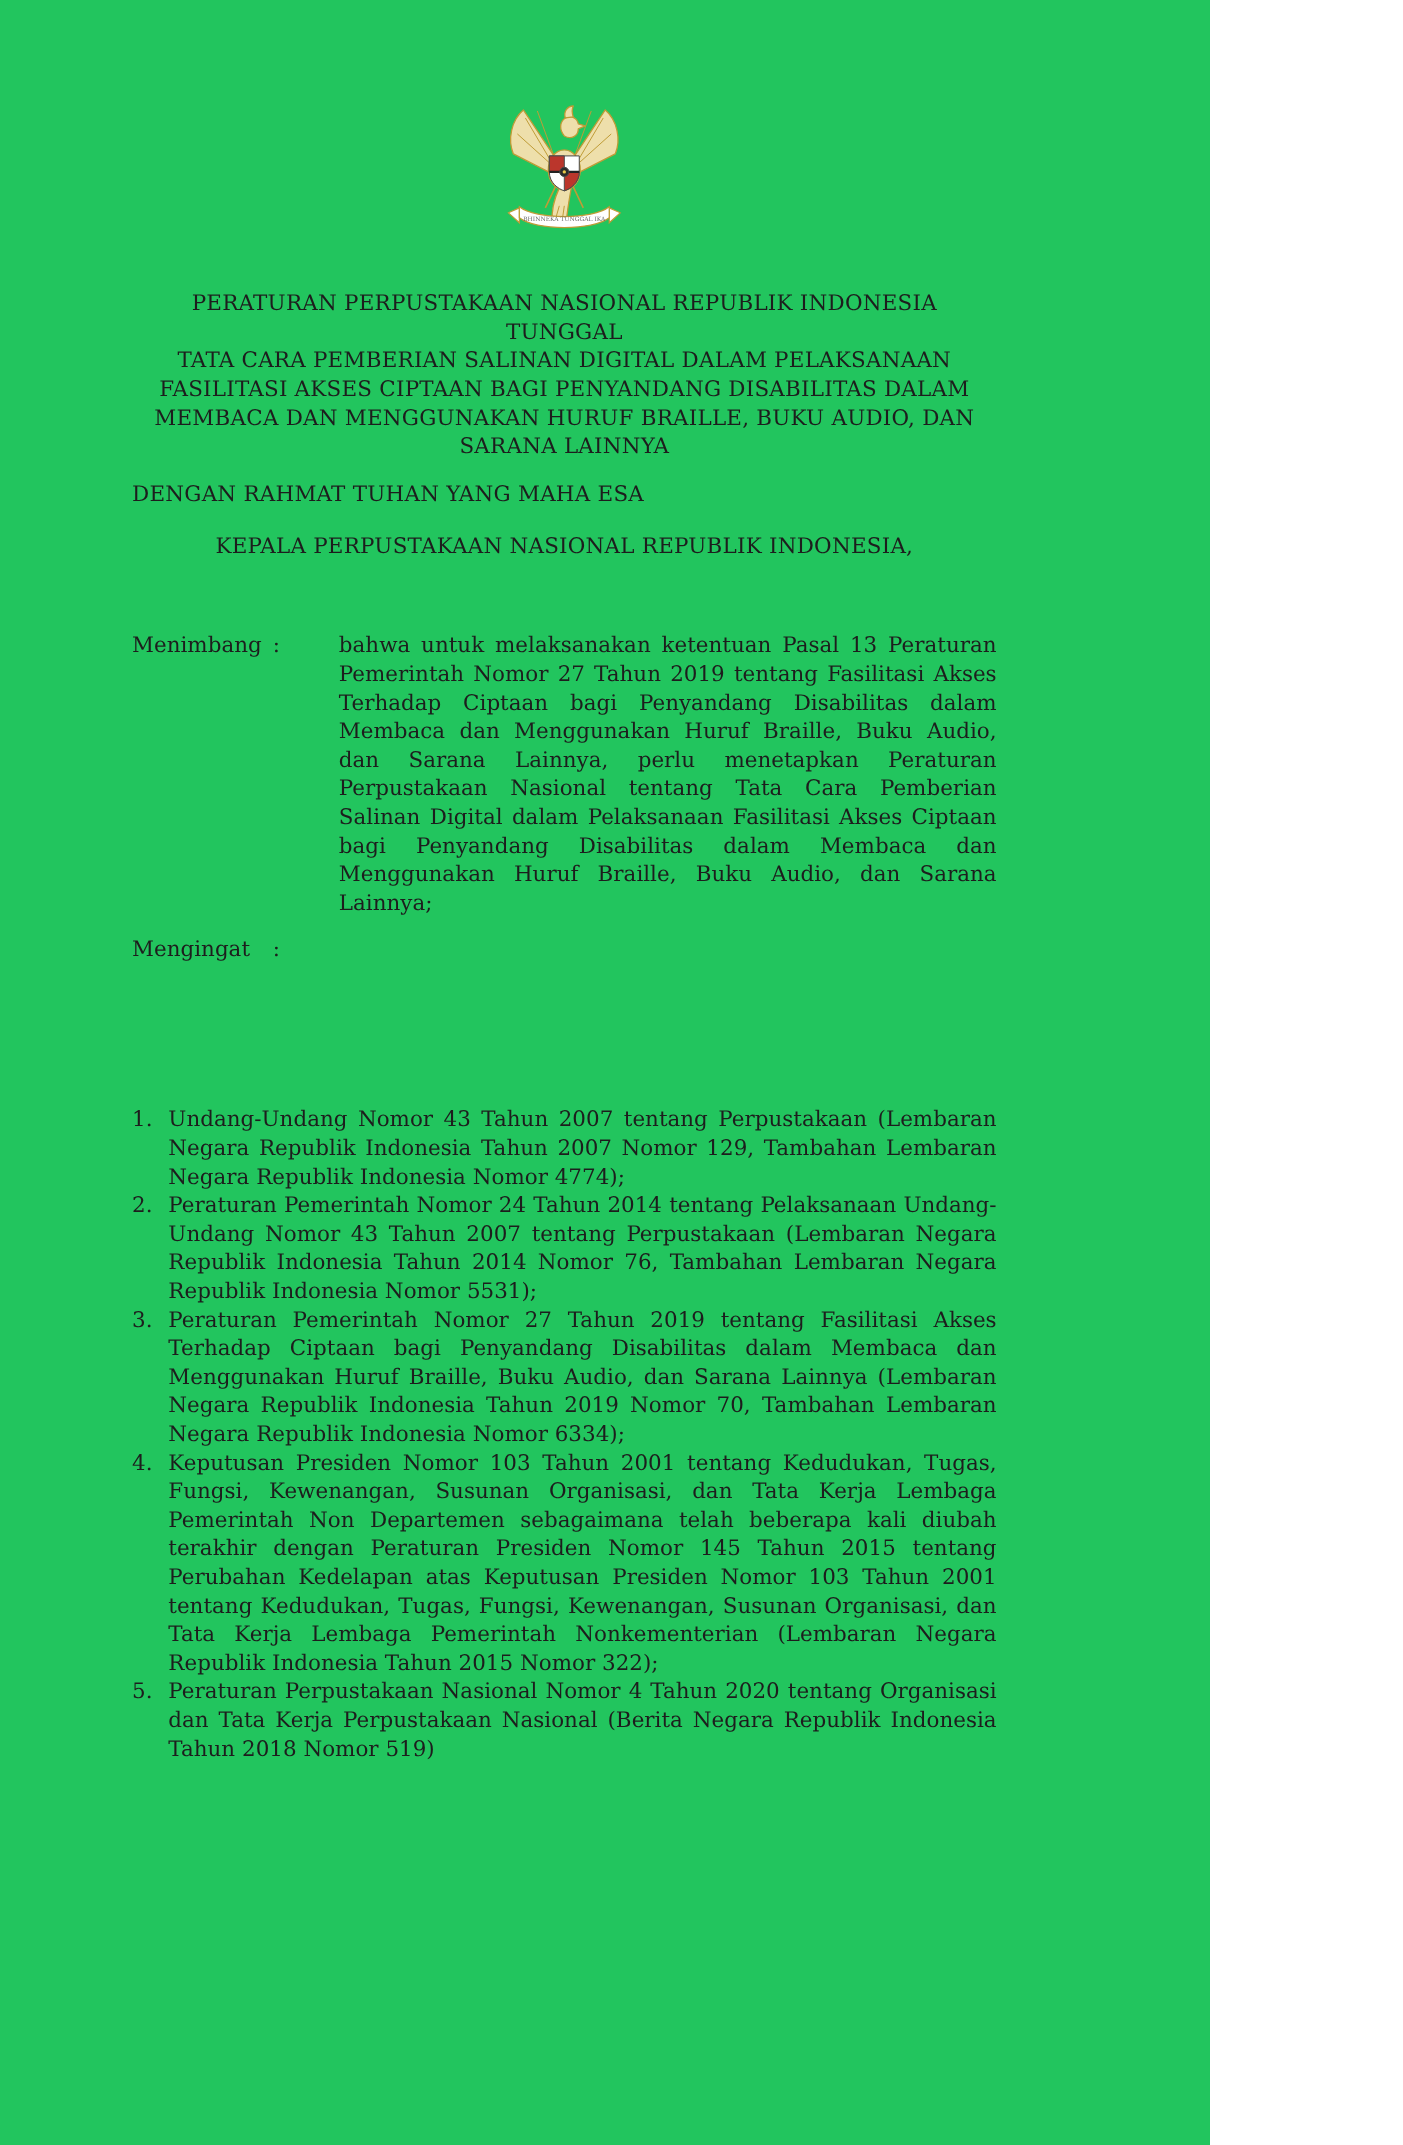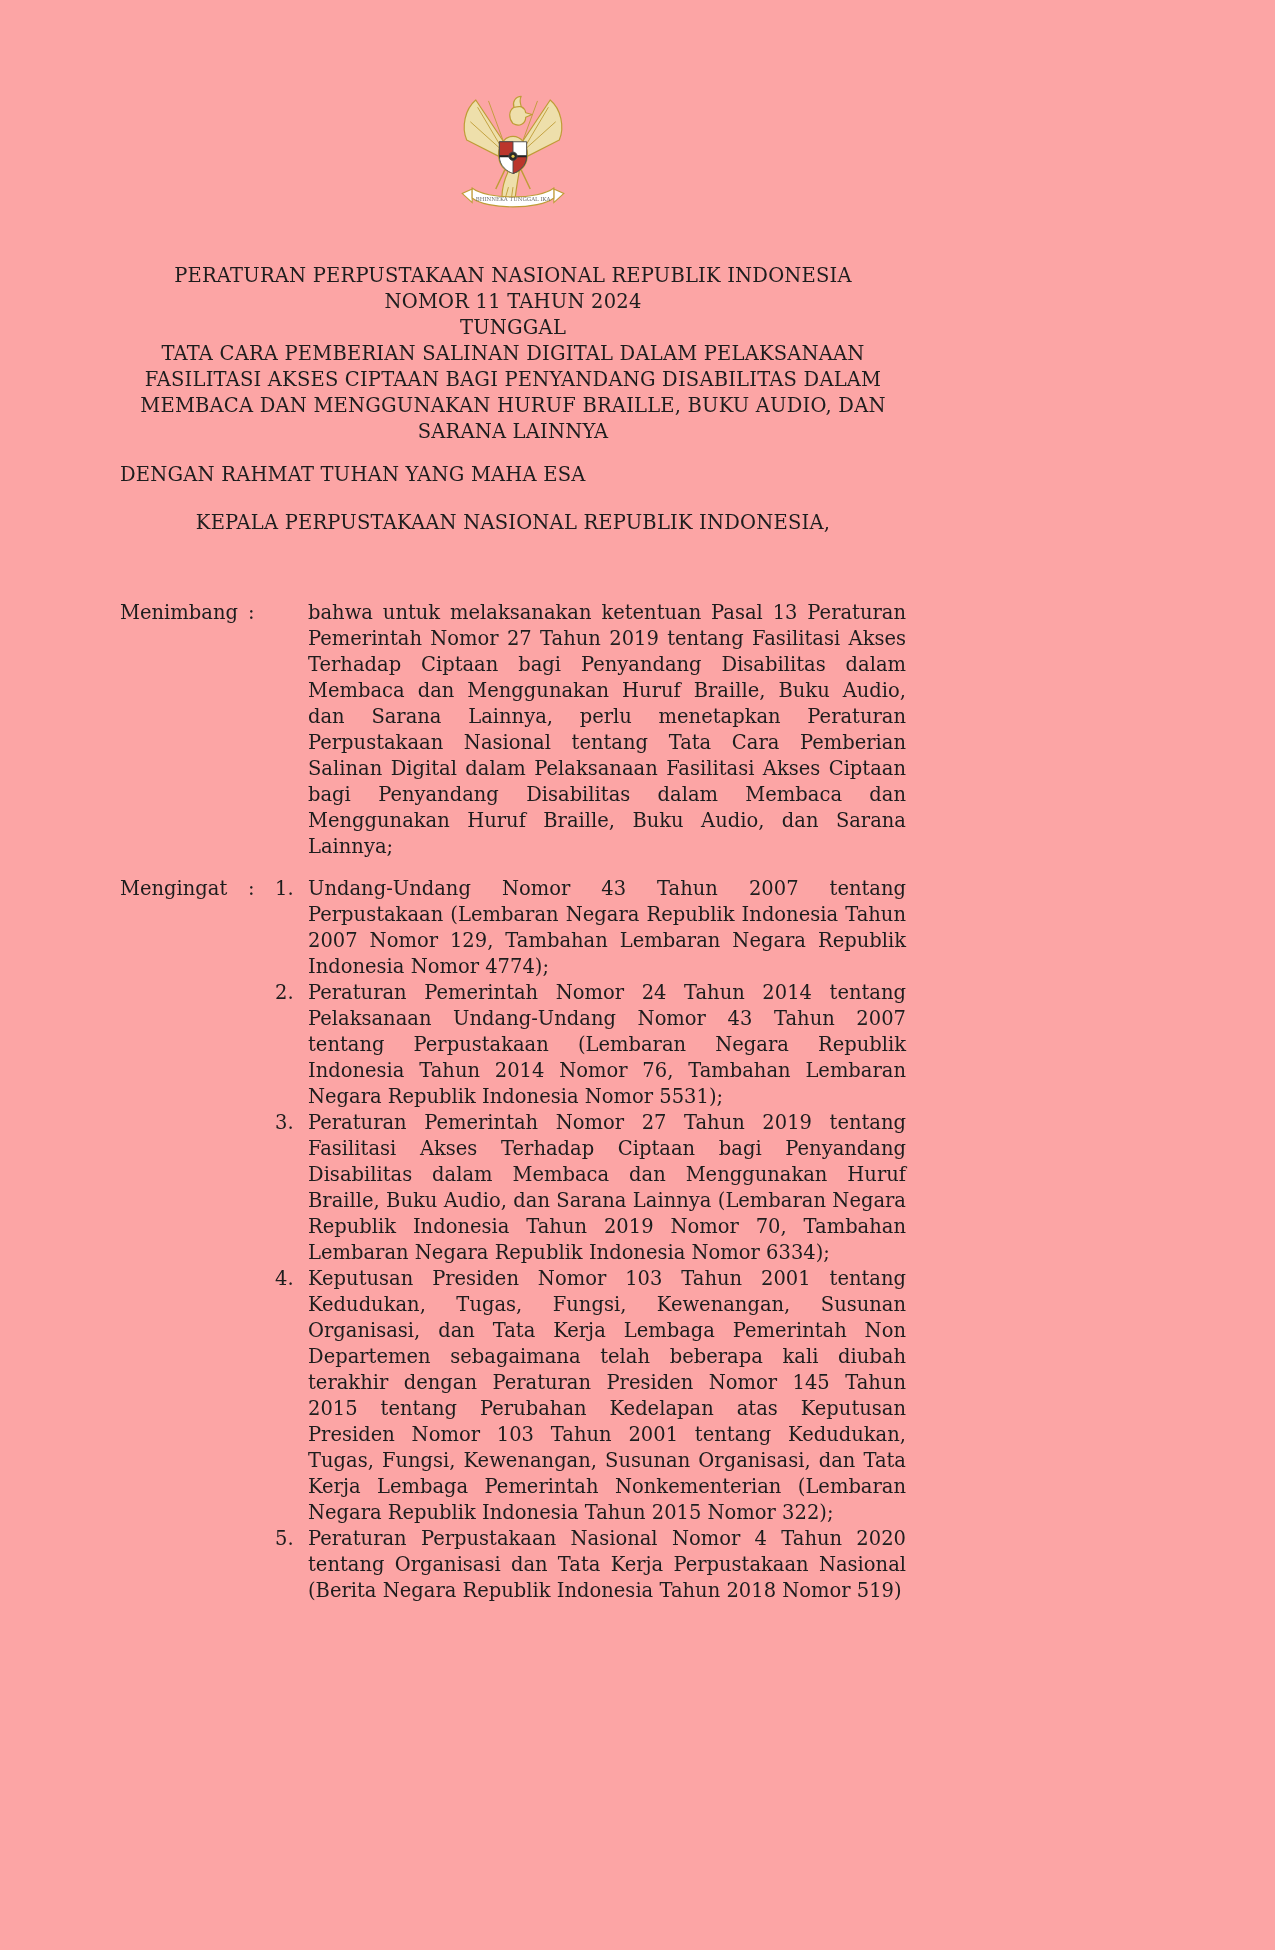--- a/index.html
+++ b/index.html
@@ -1,21 +1,21 @@
 <!DOCTYPE html>
 <html><head>
 <meta charset="utf-8">
 <style>
   * { margin: 0; padding: 0; box-sizing: border-box; }
   html, body { background: #ffffff; }
   .page {
     position: relative;
-    width: 1275px;
+    width: 1100px;
     height: 1950px;
-    background: #fca5a5;
+    background: #22c55e;
     font-family: "DejaVu Serif", "Liberation Serif", serif;
     color: #1d1d1d;
     overflow: hidden;
   }
   .content {
     width: 786px;
     margin-left: 120px;
     padding-top: 85px;
   }
   .emblem {
@@ -43,21 +43,21 @@
     font-size: 19.5px;
     line-height: 26px;
     letter-spacing: 0.2px;
   }
   .section {
     display: flex;
     font-size: 19.5px;
     line-height: 26px;
   }
   .section-menimbang { margin-top: 64px; }
-  .section-mengingat { margin-top: 16px; }
+  .section-mengingat { margin-top: 16px; flex-direction: column; }
   .label-col {
     position: relative;
     flex: 0 0 155px;
   }
   .label-colon {
     position: absolute;
     left: 128px;
     top: 0;
   }
   .body-col {
@@ -114,21 +114,20 @@
           <path d="M65,78 h15 C80,89 71,95 65,97 Z" fill="#bb362c"></path>
           <path d="M50,78 H80" stroke="#222222" stroke-width="2.2"></path>
           <circle cx="65" cy="78" r="4.6" fill="#2b2b2b"></circle>
           <circle cx="65" cy="78" r="1.7" fill="#e8c84a" stroke="none"></circle>
         </g>
       </svg>
     </div>
 
     <div class="title-block">
       <div>PERATURAN PERPUSTAKAAN NASIONAL REPUBLIK INDONESIA</div>
-      <div>NOMOR 11 TAHUN 2024</div>
       <div>TUNGGAL</div>
       <div>TATA CARA PEMBERIAN SALINAN DIGITAL DALAM PELAKSANAAN FASILITASI AKSES CIPTAAN BAGI PENYANDANG DISABILITAS DALAM MEMBACA DAN MENGGUNAKAN HURUF BRAILLE, BUKU AUDIO, DAN SARANA LAINNYA</div>
     </div>
 
     <div class="invocation">DENGAN RAHMAT TUHAN YANG MAHA ESA</div>
 
     <div class="issuer">KEPALA PERPUSTAKAAN NASIONAL REPUBLIK INDONESIA,</div>
 
     <div class="section section-menimbang">
       <div class="label-col">

